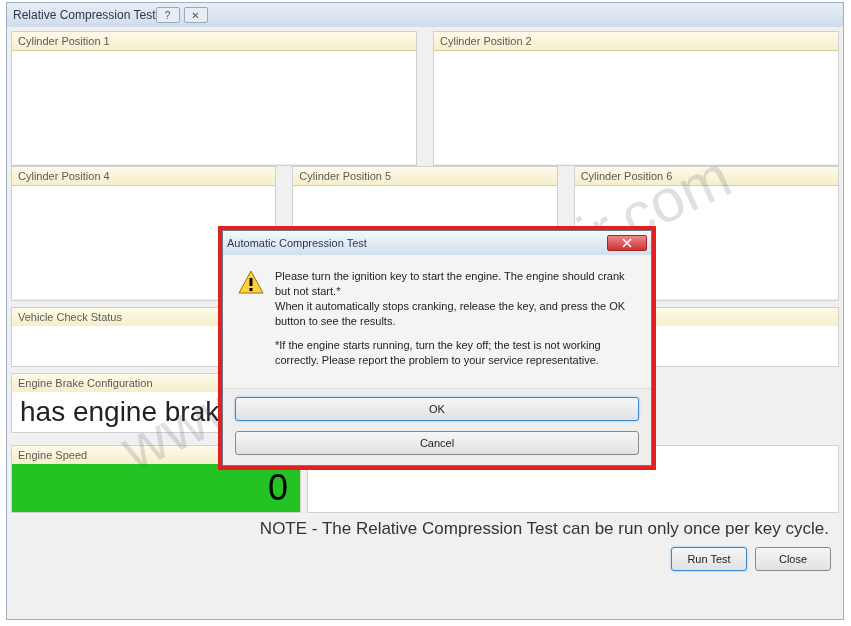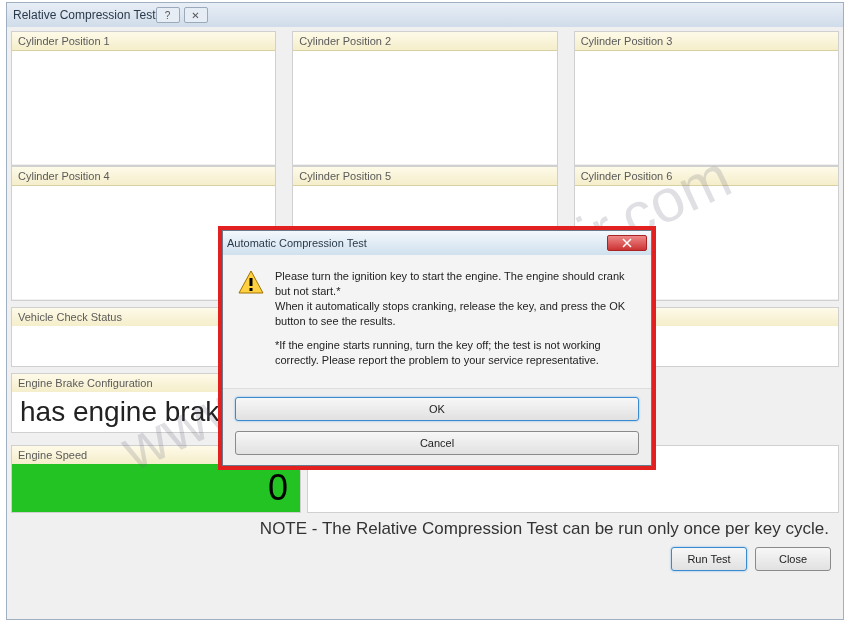--- a/index.html
+++ b/index.html
@@ -228,24 +228,20 @@
 
     <div class="row">
       <div class="cell">
         <div class="cell-header">Cylinder Position 1</div>
         <div class="cell-body"></div>
       </div>
       <div class="cell">
         <div class="cell-header">Cylinder Position 2</div>
         <div class="cell-body"></div>
       </div>
-      <div class="cell">
-        <div class="cell-header">Cylinder Position 3</div>
-        <div class="cell-body"></div>
-      </div>
     </div>
 
     <div class="row">
       <div class="cell">
         <div class="cell-header">Cylinder Position 4</div>
         <div class="cell-body"></div>
       </div>
       <div class="cell">
         <div class="cell-header">Cylinder Position 5</div>
         <div class="cell-body"></div>

